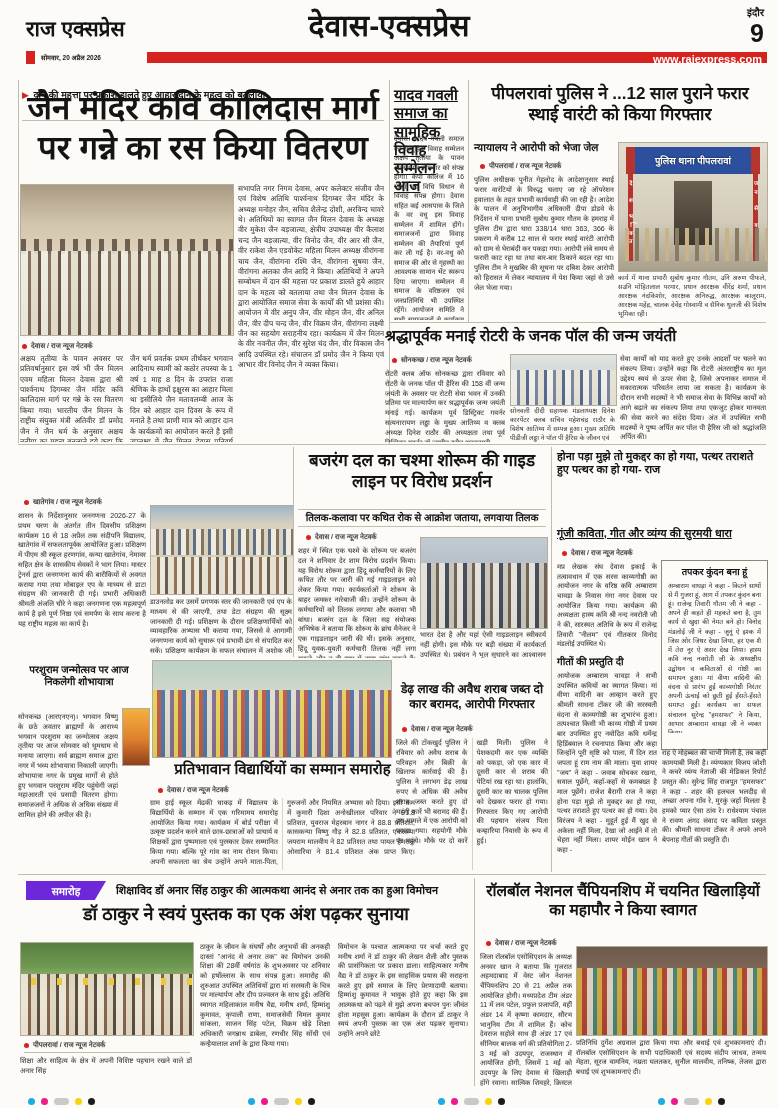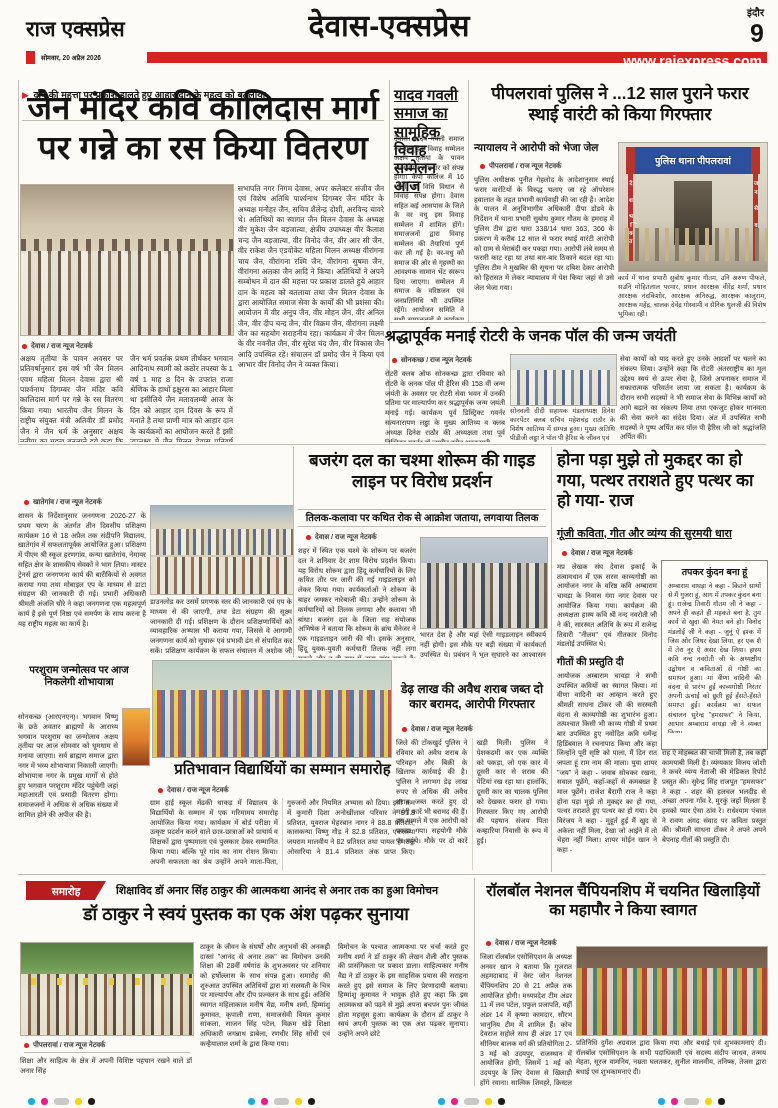--- a/index.html
+++ b/index.html
@@ -40,36 +40,36 @@
   .ph-book{background:linear-gradient(180deg,#567e41 0%,#6f9a52 26%,#d9d0ba 60%,#9c8f76 100%);}
   .ph-book .bodies{top:34%;bottom:0;background:repeating-linear-gradient(90deg,#efe9da 0 7px,#7d5c42 7px 10px,#e2d9c4 10px 16px,#4f4335 16px 19px);opacity:.9;}
   .ph-book .books{position:absolute;top:38%;height:8%;left:0;right:0;background:repeating-linear-gradient(90deg,transparent 0 10px,#e9c83f 10px 15px,transparent 15px 26px);}
   .ph-roll{background:linear-gradient(180deg,#6e594a 0%,#8a7260 45%,#5a4639 100%);}
   .ph-roll .bodies{top:24%;bottom:0;background:repeating-linear-gradient(90deg,#d8b33c 0 5px,#b8402e 5px 10px,#e8e2d2 10px 16px,#43877b 16px 20px);opacity:.85;}
   .box{border:1px solid #8c8678;padding:5px 6px;background:#fdfcf8;}
   .dots span{display:inline-block;width:7px;height:7px;border-radius:50%;margin-right:6px;vertical-align:middle;}
   .dots .c{background:#1aace3;} .dots .m{background:#ec1a8d;}
   .dots .s{background:#c9cac8;width:15px;border-radius:4px;}
   .dots .y{background:#f7d410;} .dots .k{background:#1b1b1b;}
-  .kickbox{background:#b91c1c;color:#fff;font-weight:bold;font-size:10.5px;display:flex;align-items:center;justify-content:center;
+  .kickbox{background:#6d28d9;color:#fff;font-weight:bold;font-size:10.5px;display:flex;align-items:center;justify-content:center;
            clip-path:polygon(0 0,100% 0,86% 100%,0 100%);}
 </style>
 </head>
 <body>
 
 <div class="page">
 
   <div class="abs hl" style="left:26px;top:16px;font-size:21px;">राज एक्सप्रेस</div>
   <div class="abs" style="left:26px;top:51px;width:9px;height:13px;background:#d6231f;"></div>
   <div class="abs hl" style="left:41px;top:54px;font-size:6.5px;">सोमवार, 20 अप्रैल 2026</div>
   <div class="abs hl" style="left:229px;top:8px;width:320px;font-size:30px;text-align:center;">देवास-एक्सप्रेस</div>
   <div class="abs hl" style="right:14px;top:7px;width:80px;font-size:10px;text-align:right;">इंदौर</div>
   <div class="abs hl" style="right:14px;top:18px;width:80px;font-size:25px;text-align:right;">9</div>
   <div class="abs" style="left:147px;top:52px;width:620px;height:11px;background:#d6231f;">
-    <span style="position:absolute;right:5px;top:1px;color:#fff;font-weight:bold;font-size:14px;">www.rajexpress.com</span>
+    <span style="position:absolute;right:5px;top:1px;color:#fff;font-weight:bold;font-size:11px;">www.rajexpress.com</span>
   </div>
 
   <div class="abs" style="left:18px;top:80px;width:1px;height:363px;background:#c3bcae;"></div>
   <div class="abs" style="left:22px;top:84px;width:362px;border-bottom:1px solid #c3bcae;padding-bottom:18px;">
     <span style="color:#d6231f;font-size:9px;">▶</span>
     <span class="hl" style="font-size:9.5px;">दान की महत्ता पर प्रकाश डालते हुए आहार दान के महत्व को बतलाया</span>
   </div>
   <div class="abs hl" style="left:22px;top:88px;width:362px;font-size:33px;text-align:center;">जैन मंदिर कवि कालिदास मार्ग पर गन्ने का रस किया वितरण</div>
   <div class="photo ph-jain" style="left:20px;top:184px;width:212px;height:150px;">
     <div class="band heads"></div>
@@ -141,21 +141,21 @@
   </div>
   <div class="abs hl" style="left:150px;top:760px;width:265px;font-size:15px;text-align:center;">प्रतिभावान विद्यार्थियों का सम्मान समारोह</div>
   <div class="abs byl" style="left:158px;top:785px;"><span class="bdot"></span><span>देवास / राज न्यूज नेटवर्क</span></div>
   <div class="abs bt cols2" style="left:150px;top:798px;width:265px;height:72px;font-size:7px;">ग्राम हाई स्कूल मेंढकी धाकड़ में विद्यालय के विद्यार्थियों के सम्मान में एक गरिमामय समारोह आयोजित किया गया। कार्यक्रम में बोर्ड परीक्षा में उत्कृष्ट प्रदर्शन करने वाले छात्र-छात्राओं को प्राचार्य व शिक्षकों द्वारा पुष्पमाला एवं पुरस्कार देकर सम्मानित किया गया। बल्कि पूरे गांव का नाम रोशन किया। अपनी सफलता का श्रेय उन्होंने अपने माता-पिता, गुरुजनों और नियमित अभ्यास को दिया। इसी क्रम में कुमारी दिशा अनोखीलाल परिवार ने 91.8 प्रतिशत, युवराज मेहरबान नागर ने 88.8 प्रतिशत, कासकन्या विष्णु गौड़ ने 82.8 प्रतिशत, एकलव्या जयराम मालवीय ने 82 प्रतिशत तथा पायल हेमराज ओसारिया ने 81.4 प्रतिशत अंक प्राप्त किए। विद्यालय में कुल 17 छात्र-छात्राएं प्रथम श्रेणी में उत्तीर्ण हुए।</div>
 
   <div class="abs hl" style="left:396px;top:682px;width:152px;font-size:12px;text-align:center;">डेढ़ लाख की अवैध शराब जब्त दो कार बरामद, आरोपी गिरफ्तार</div>
   <div class="abs byl" style="left:402px;top:724px;"><span class="bdot"></span><span>देवास / राज न्यूज नेटवर्क</span></div>
   <div class="abs bt cols2" style="left:396px;top:738px;width:152px;height:132px;font-size:7px;">जिले की टोंकखुर्द पुलिस ने रविवार को अवैध शराब के परिवहन और बिक्री के खिलाफ कार्रवाई की है। पुलिस ने लगभग डेढ़ लाख रुपए से अधिक की अवैध शराब जब्त करते हुए दो महंगी कारें भी बरामद की हैं। इस मामले में एक आरोपी को पकड़ा गया। सहयोगी मौके पर पहुंचे। मौके पर दो कारें खड़ी मिलीं। पुलिस ने पेशकदमी कर एक व्यक्ति को पकड़ा, जो एक कार में दूसरी कार से शराब की पेटियां रख रहा था। हालांकि, दूसरी कार का चालक पुलिस को देखकर फरार हो गया। गिरफ्तार किए गए आरोपी की पहचान संजय पिता कम्हारिया निवासी के रूप में हुई।</div>
 
   <div class="abs vr" style="left:551px;top:447px;height:425px;"></div>
-  <div class="abs hl" style="left:557px;top:450px;width:209px;font-size:17px;">होना पड़ा मुझे तो मुकद्दर का हो गया, पत्थर तराशते हुए पत्थर का हो गया- राज</div>
+  <div class="abs hl" style="left:557px;top:450px;width:209px;font-size:11px;">होना पड़ा मुझे तो मुकद्दर का हो गया, पत्थर तराशते हुए पत्थर का हो गया- राज</div>
   <div class="abs hl" style="left:557px;top:527px;width:209px;font-size:11px;text-decoration:underline;">गूंजी कविता, गीत और व्यंग्य की सुरमयी धारा</div>
   <div class="abs byl" style="left:562px;top:548px;"><span class="bdot"></span><span>देवास / राज न्यूज नेटवर्क</span></div>
   <div class="abs bt" style="left:557px;top:562px;width:100px;height:92px;font-size:6.9px;">मप्र लेखक संघ देवास इकाई के तत्वावधान में एक सरस काव्यगोष्ठी का आयोजन नगर के वरिष्ठ कवि अम्बाराम चावड़ा के निवास गंगा नगर देवास पर आयोजित किया गया। कार्यक्रम की अध्यक्षता हास्य कवि श्री नन्द नवरोती जी ने की, सारस्वत अतिथि के रूप में राजेन्द्र तिवारी ''नीलम'' एवं गीतकार विनोद मंडलोई उपस्थित थे।</div>
   <div class="abs hl" style="left:557px;top:656px;width:100px;font-size:10px;">गीतों की प्रस्तुति दी</div>
   <div class="abs bt" style="left:557px;top:671px;width:100px;height:199px;font-size:6.9px;">आयोजक अम्बाराम चावड़ा ने सभी उपस्थित कवियों का स्वागत किया। मां वीणा वादिनी का आव्हान करते हुए श्रीमती साधना टोंकर जी की सरस्वती वंदना से काव्यगोष्ठी का शुभारंभ हुआ। तत्पश्चात किसी भी काव्य गोष्ठी में प्रथम बार उपस्थित हुए नवोदित कवि धर्मेन्द्र हिडिंबवाल ने रचनापाठ किया और कहा जिन्होंने पूरी सृष्टि को पाला, मैं दिन रात जपता हूं राम नाम की माला। युवा शायर ''जय'' ने कहा - जवाब सोचकर रखना, सवाल पूछेंगे, कहाँ-कहाँ से कमबख्त है माल पूछेंगे। राजेश बैरागी राज ने कहा होना पड़ा मुझे तो मुकद्दर का हो गया, पत्थर तराशते हुए पत्थर का हो गया। देव विरंजय ने कहा - मुहूर्त हुई मैं खुद से अकेला नहीं मिला, देखा जो आईने में तो चेहरा नहीं मिला। शायर मोईन खान ने कहा -</div>
   <div class="abs box" style="left:661px;top:560px;width:93px;height:178px;">
     <div class="hl" style="font-size:9.5px;text-align:center;margin-bottom:3px;">तपकर कुंदन बना हूं</div>
     <div class="bt" style="font-size:6.6px;height:152px;">अम्बाराम वाघड़ा ने कहा - कितने साथों से मैं गुजरा हूं, आग में तपकर कुंदन बना हूं। राजेन्द्र तिवारी गौतम जी ने कहा - अपने ही कहते ही महकते बना है, तुम कार्य से खुदा की नेमत बने हो। विनोद मंडलोई जी ने कहा - जुनूं ऐ इश्क में जिस ओर जिधर देखा लिया, हर एक शै में तेरा नूर ऐ असर देख लिया। हास्य कवि नन्द नवरोती जी के अध्यक्षीय उद्बोधन व कविताओं से गोष्ठी का समापन हुआ। मां वीणा वादिनी की वंदना से प्रारंभ हुई काव्यगोष्ठी निरंतर अपनी ऊंचाई को छूती हुई हँसते-हँसते समाप्त हुई। कार्यक्रम का सफल संचालन सुरेन्द्र ''हमसफर'' ने किया, आभार अम्बाराम वाघड़ा जी ने व्यक्त किया।</div>
   </div>
   <div class="abs bt" style="left:662px;top:748px;width:104px;height:122px;font-size:6.9px;">राह ऐ मोहब्बत की चाभी मिली है, तब कहीं कामयाबी मिली है। व्यंग्यकार विजय जोशी ने कचरे व्यंग्य नेताजी की मेडिकल रिपोर्ट प्रस्तुत की। सुरेन्द्र सिंह राजपूत ''हमसफर'' ने कहा - शहर की हलचल भलदीड़ से अच्छा अपना गाँव रे, मुरकुं जहाँ मिलता है हमको प्यार ऐसा ठांव रे। राधेश्याम पंचाल ने रावण अंगद संवाद पर कविता प्रस्तुत की। श्रीमती साधना टोंकर ने अपने अपने बेपनाह गीतों की प्रस्तुति दी।</div>

